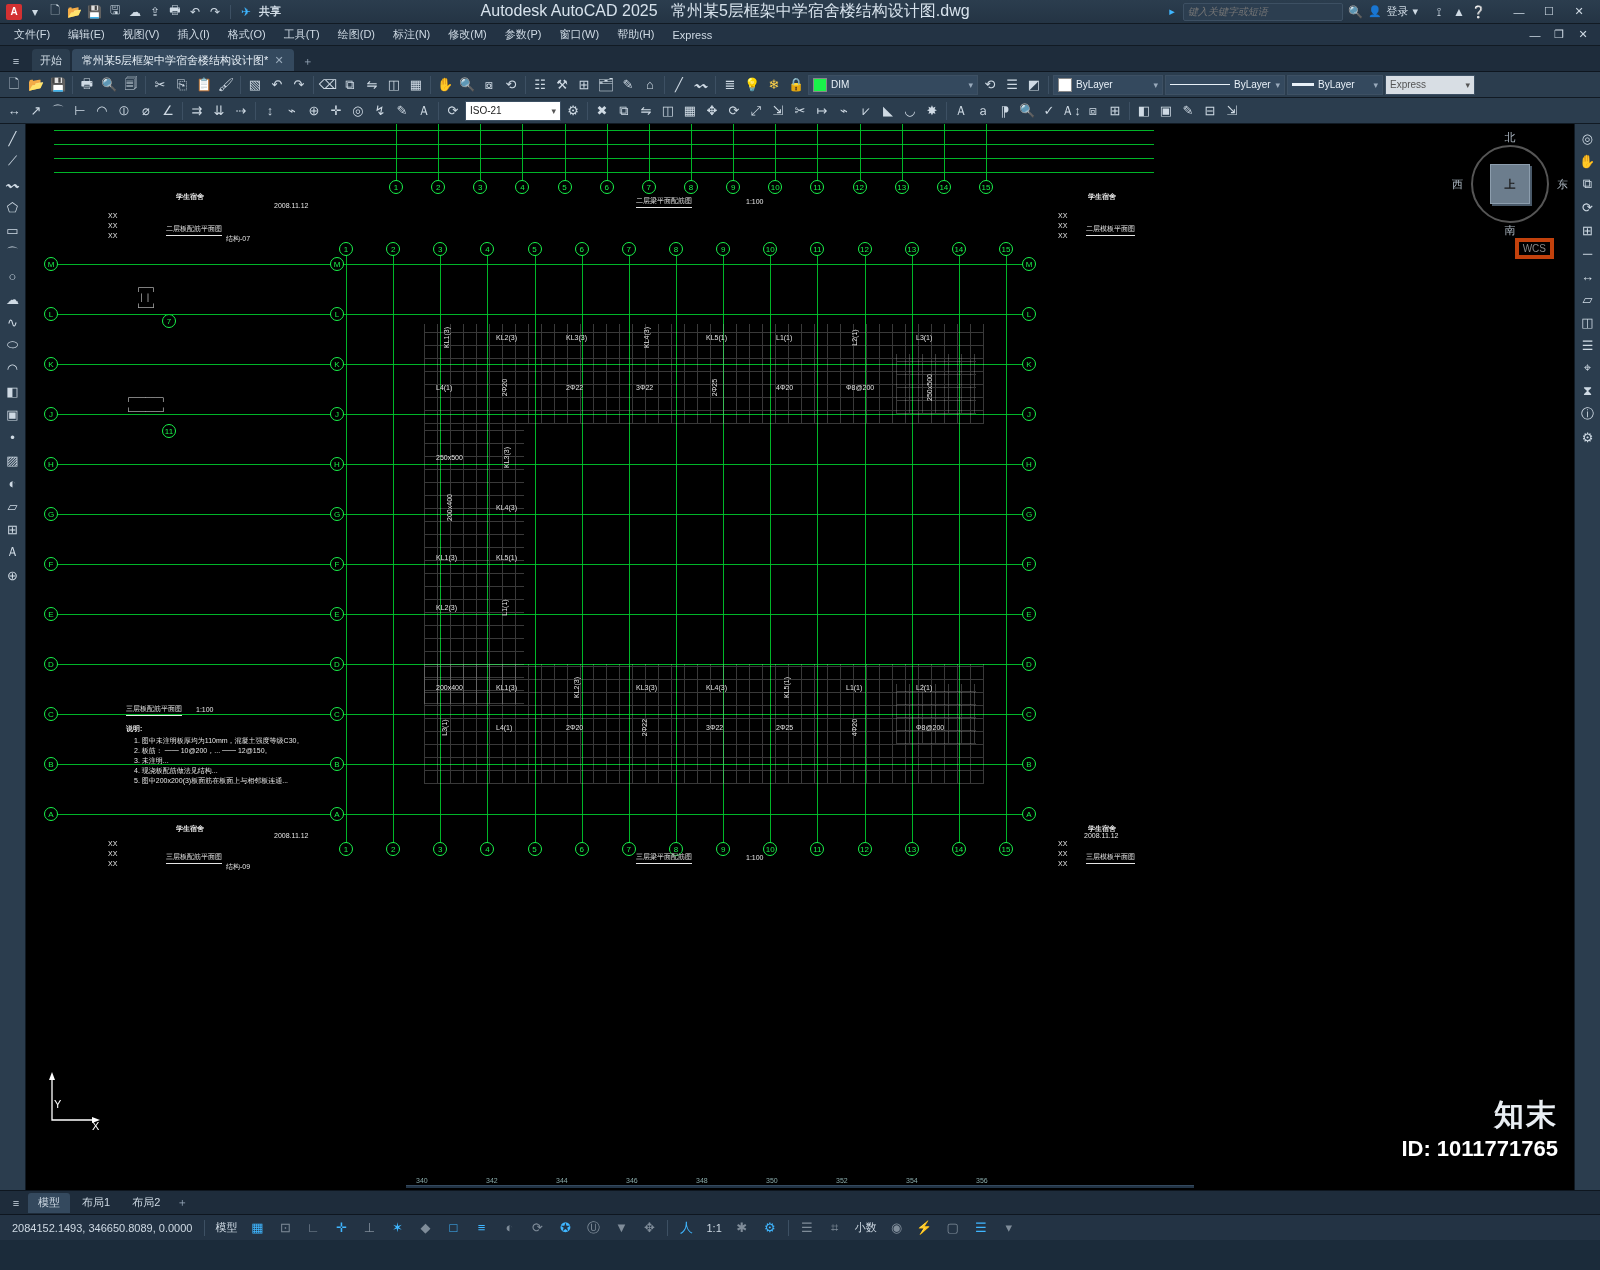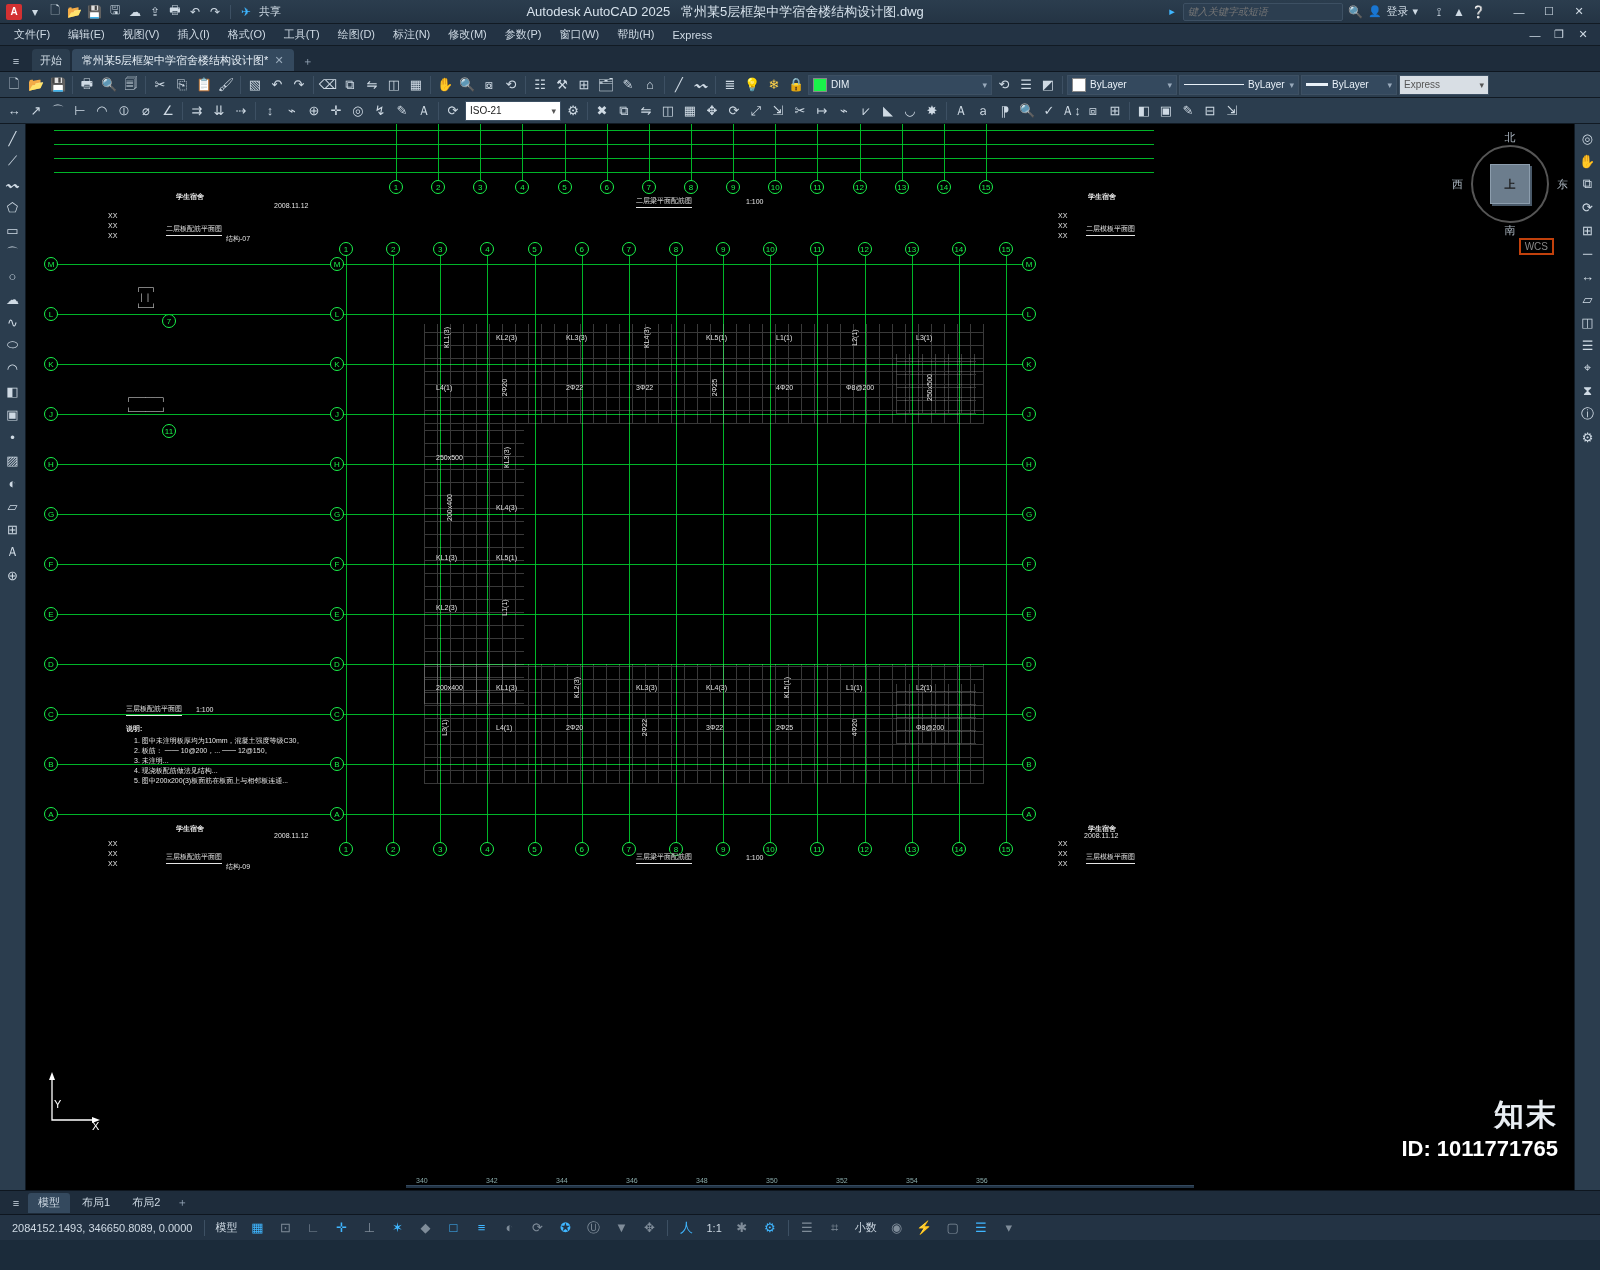--- a/index.html
+++ b/index.html
@@ -3,21 +3,21 @@
 <meta charset="utf-8">
 <style>
   * { margin:0; padding:0; box-sizing:border-box; font-family:"Microsoft YaHei","Segoe UI",Arial,sans-serif; }
   html,body { width:1600px; height:1270px; background:#1b2b3a; color:#c9d4de; overflow:hidden; font-size:11px; }
 
   
   .titlebar { height:24px; background:linear-gradient(#2b3d4e,#243444); display:flex; align-items:center; padding:0 6px; gap:6px; border-bottom:1px solid #111a23; }
   .titlebar .logo { width:16px; height:16px; background:#d33132; border-radius:2px; display:flex; align-items:center; justify-content:center; color:#fff; font-weight:bold; font-size:10px; }
   .titlebar .qa-ic { width:14px; height:14px; display:flex; align-items:center; justify-content:center; color:#cfdae4; font-size:12px; cursor:pointer; }
   .qa-sep { width:1px; height:14px; background:#3d5063; margin:0 2px; }
-  .titlebar .center { flex:1; text-align:center; color:#d7e2ec; font-size:13px; white-space:nowrap; overflow:hidden; }
+  .titlebar .center { flex:1; text-align:center; color:#d7e2ec; font-size:16px; white-space:nowrap; overflow:hidden; }
   .titlebar .search { width:160px; height:18px; background:#2c3e50; border:1px solid #3d5063; border-radius:2px; display:flex; align-items:center; padding:0 4px; }
   .titlebar .search input { flex:1; background:transparent; border:0; color:#9ab; font-size:10px; font-style:italic; outline:none; }
   .titlebar .login { display:flex; align-items:center; gap:4px; color:#cfdae4; }
   .titlebar .winbtn { display:flex; margin-left:12px; }
   .titlebar .winbtn span { width:30px; height:20px; display:flex; align-items:center; justify-content:center; color:#cfdae4; cursor:pointer; font-size:11px; }
 
   
   .menubar { height:22px; background:#233344; display:flex; align-items:center; padding:0 6px; gap:2px; border-bottom:1px solid #111a23; }
   .menubar .mitem { padding:2px 8px; color:#cfdae4; cursor:pointer; font-size:11px; border-radius:2px; }
   .menubar .right { margin-left:auto; display:flex; align-items:center; gap:2px; }
@@ -58,21 +58,21 @@
 
   
   .viewcube { position:absolute; top:10px; right:14px; width:100px; height:100px; display:flex; align-items:center; justify-content:center; }
   .viewcube .ring { position:absolute; width:78px; height:78px; border:2px solid #555; border-radius:50%; }
   .viewcube .cube { width:40px; height:40px; background:#6c7d8d; border:1px solid #8c9dad; display:flex; align-items:center; justify-content:center; color:#1a1a1a; font-size:11px; font-weight:bold; box-shadow:2px 2px 0 #495969; }
   .viewcube .dir { position:absolute; color:#aeb9c4; font-size:11px; }
   .viewcube .n { top:-4px; left:50%; transform:translateX(-50%); }
   .viewcube .s { bottom:-4px; left:50%; transform:translateX(-50%); }
   .viewcube .e { right:-8px; top:50%; transform:translateY(-50%); }
   .viewcube .w { left:-8px; top:50%; transform:translateY(-50%); }
-  .wcs-label { position:absolute; top:114px; right:20px; color:#888; font-size:10px; border:2px solid #c2410c; padding:1px 4px; }
+  .wcs-label { position:absolute; top:114px; right:20px; color:#888; font-size:10px; border:4px solid #c2410c; padding:1px 4px; }
 
   
   .dwg { position:absolute; inset:0; }
   .gline-v { position:absolute; top:0; bottom:0; width:1px; background:#00c92c; opacity:.9; }
   .gline-h { position:absolute; left:0; right:0; height:1px; background:#00c92c; opacity:.9; }
   .bubble { position:absolute; width:14px; height:14px; border:1px solid #19f24a; border-radius:50%; color:#19f24a; font-size:8px; display:flex; align-items:center; justify-content:center; background:#000; }
   .beamnet { position:absolute; background:repeating-linear-gradient(0deg,#ccc 0 1px,transparent 1px 13px),repeating-linear-gradient(90deg,#ccc 0 1px,transparent 1px 13px); opacity:.28; }
   .ann { position:absolute; color:#e5e5e5; font-size:7px; white-space:nowrap; text-shadow:0 0 2px #000; }
   .title-ul { border-bottom:1px solid #e5e5e5; padding-bottom:1px; }
 
@@ -122,21 +122,21 @@
   <span class="qa-ic">📂</span>
   <span class="qa-ic">💾</span>
   <span class="qa-ic">🖫</span>
   <span class="qa-ic">☁</span>
   <span class="qa-ic">⇪</span>
   <span class="qa-ic">🖶</span>
   <span class="qa-ic">↶</span>
   <span class="qa-ic">↷</span>
   <span class="qa-sep"></span>
   <span class="qa-ic" style="color:#3fb6ff;">✈</span>
-  <span style="color:#cfdae4;">共享</span>
+  <span style="color:#cfdae4;font-weight:bold;">共享</span>
   <div class="center">
     <span>Autodesk AutoCAD 2025</span>&nbsp;&nbsp;&nbsp;<span>常州某5层框架中学宿舍楼结构设计图.dwg</span>
   </div>
   <span style="color:#3fb6ff;margin-right:2px;">▸</span>
   <div class="search">
     <input placeholder="键入关键字或短语" style="">
   </div>
   <span class="qa-ic">🔍</span>
   <div class="login">
     <span>👤</span>
@@ -222,21 +222,21 @@
   <div class="tbi">✎</div>
   <div class="tbi">⌂</div>
   <div class="tb-sep"></div>
   <div class="tbi">╱</div>
   <div class="tbi">〰</div>
   <div class="tb-sep"></div>
   <div class="tbi">≣</div>
   <div class="tbi" style="color:#ffd24a;">💡</div>
   <div class="tbi" style="color:#ffd24a;">❄</div>
   <div class="tbi">🔒</div>
-  <div class="combo" style="width:184px;">
+  <div class="combo" style="width:170px;">
     <span class="cv">
         <span class="layer-sw sw-green"></span>
         <span>DIM</span>
       </span>
     <span class="arrow">▾</span>
   </div>
   <div class="tbi">⟲</div>
   <div class="tbi">☰</div>
   <div class="tbi">◩</div>
   <div class="tb-sep"></div>

